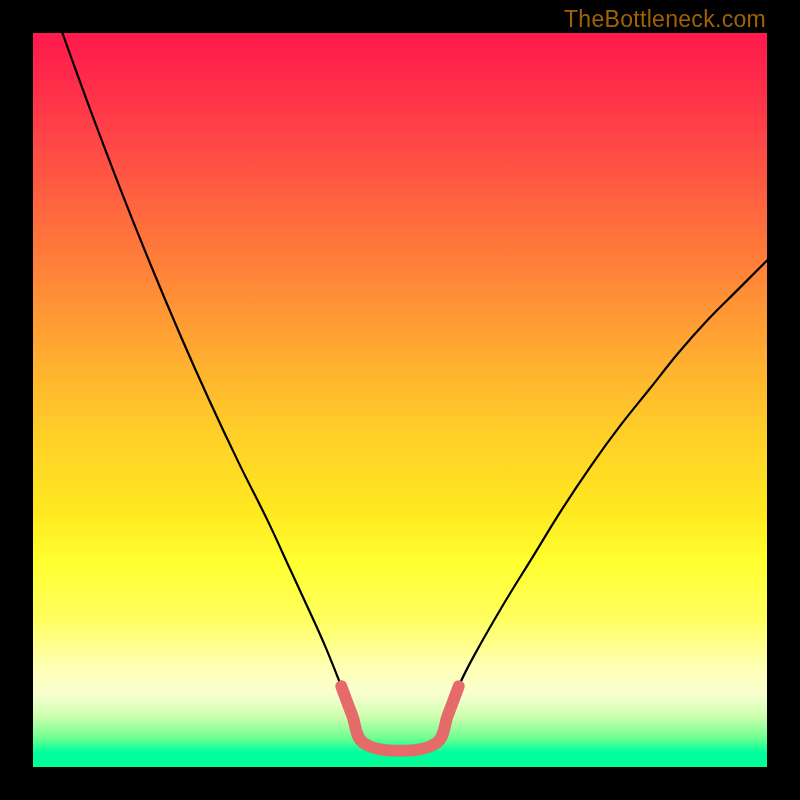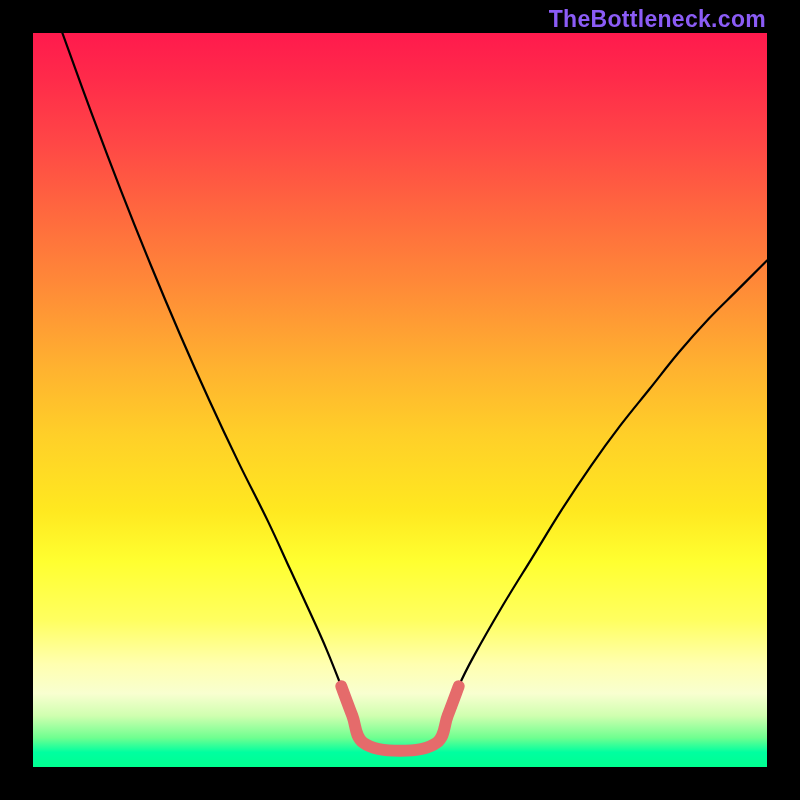--- a/index.html
+++ b/index.html
@@ -34,23 +34,23 @@
       #d0ffb0 93%,
       #70ff90 96%,
       #00ffa0 98%,
       #00ff90 100%
     );
   }
   .attribution {
     position: absolute;
     top: 6px;
     right: 34px;
-    color: #8b5cf6;
+    color: #a16207;
     font-size: 23px;
-    font-weight: 700;
+    font-weight: 400;
     letter-spacing: 0.3px;
   }
   svg.lines {
     position: absolute;
     top: 33px;
     left: 33px;
     width: 734px;
     height: 734px;
   }
 </style>

